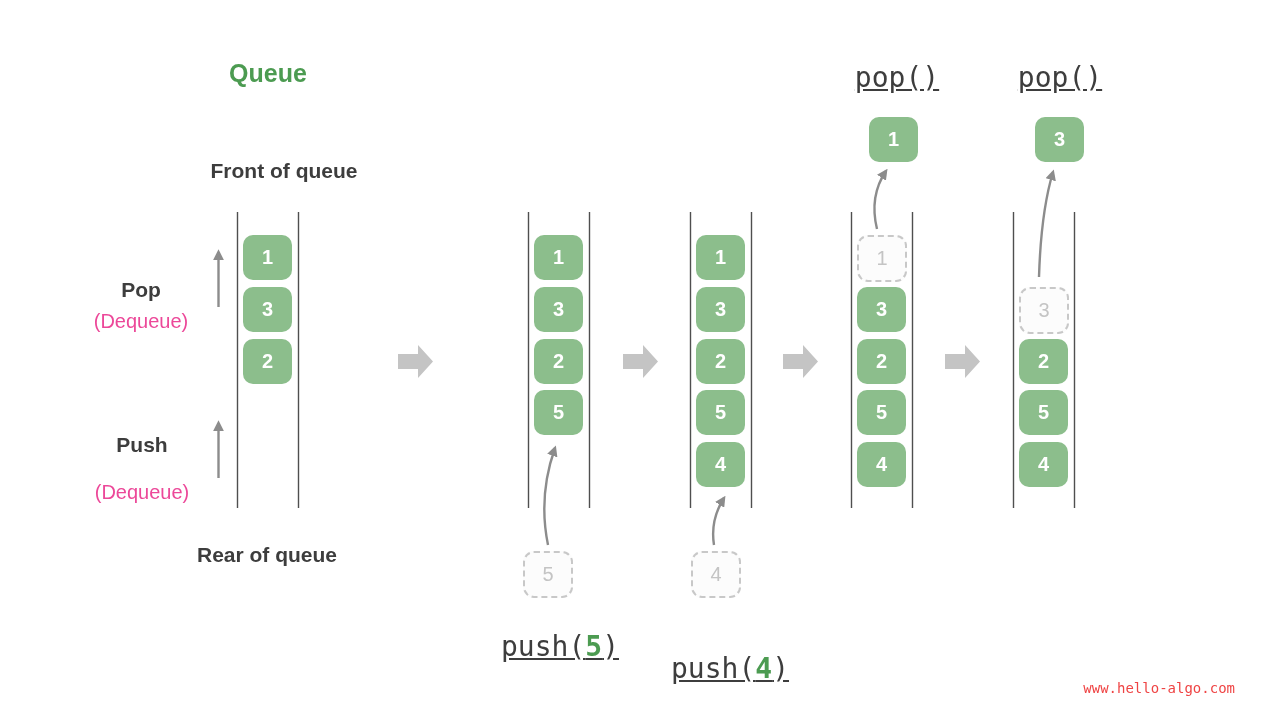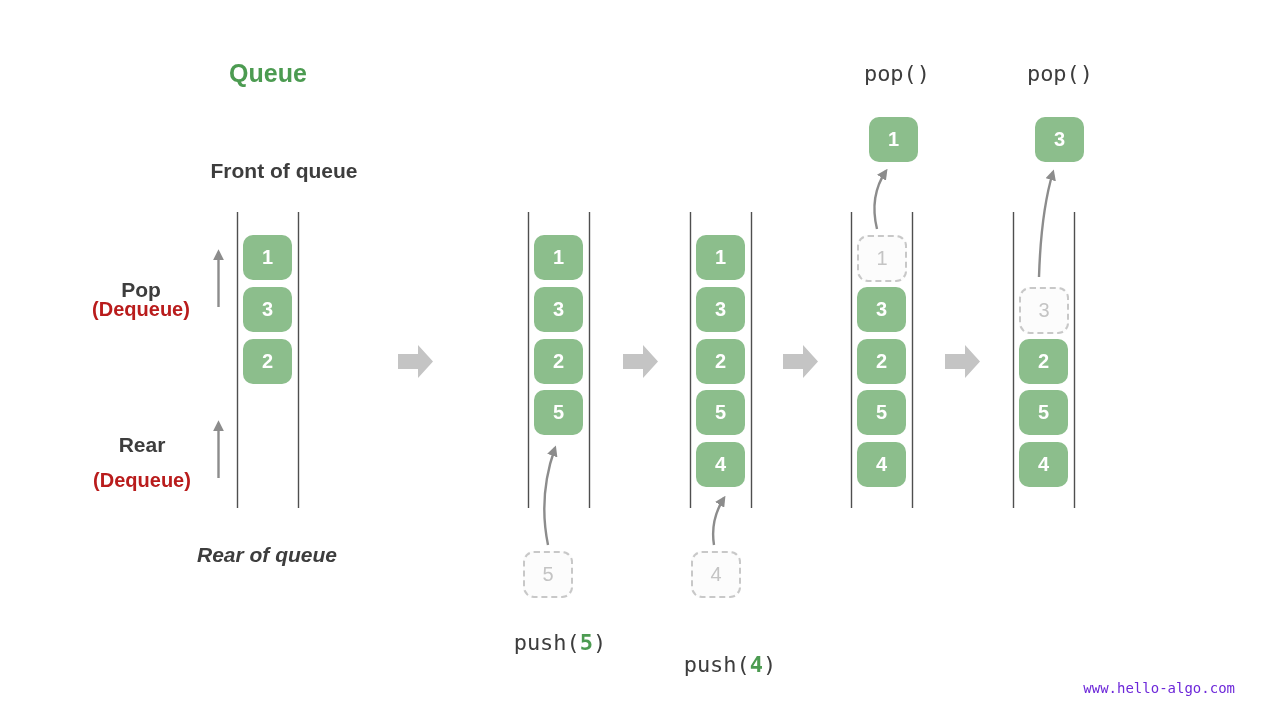--- a/index.html
+++ b/index.html
@@ -27,31 +27,31 @@
   .title {
     position:absolute; left:268px; top:59px; transform:translateX(-50%);
     font-size:25px; font-weight:bold; color:#4c9b51; white-space:nowrap;
   }
   .heading {
     position:absolute; transform:translateX(-50%); font-size:21px;
     font-weight:bold; color:#3d3d3d; white-space:nowrap;
   }
   .subheading {
     position:absolute; transform:translateX(-50%); font-size:20px;
-    font-weight:bold; color:#b91c1c; white-space:nowrap;
+    font-weight:normal; color:#ec4899; white-space:nowrap;margin-top:12px;
   }
   .mono {
     position:absolute; transform:translateX(-50%);
-    font-family:"DejaVu Sans Mono", monospace; font-size:22px;
-    color:#3d3d3d; white-space:nowrap;
+    font-family:"DejaVu Sans Mono", monospace; font-size:28px;
+    color:#3d3d3d; white-space:nowrap;text-decoration:underline;
   }
   .mono .arg { color:#4c9b51; font-weight:bold; }
   .watermark {
     position:absolute; right:45px; bottom:24px;
-    font-family:"DejaVu Sans Mono", monospace; font-size:14px; color:#6d28d9;
+    font-family:"DejaVu Sans Mono", monospace; font-size:14px; color:#ef4444;
   }
 </style>
 </head>
 <body>
 
 <div class="canvas">
 
   <svg class="overlay" viewBox="0 0 1280 720">
     <defs>
       <marker id="ah" viewBox="0 0 8 8" refX="6" refY="4" markerWidth="4.5" markerHeight="4.5" orient="auto">
@@ -85,25 +85,25 @@
     <g fill="#c4c4c4">
       <polygon points="398,354 418,354 418,345 433,361.5 418,378 418,369 398,369"></polygon>
       <polygon points="623,354 643,354 643,345 658,361.5 643,378 643,369 623,369"></polygon>
       <polygon points="783,354 803,354 803,345 818,361.5 803,378 803,369 783,369"></polygon>
       <polygon points="945,354 965,354 965,345 980,361.5 965,378 965,369 945,369"></polygon>
     </g>
   </svg>
 
   <div class="title">Queue</div>
   <div class="heading" style="left:284px; top:159px;">Front of queue</div>
-  <div class="heading" style="left:267px; top:543px;font-style:italic;">Rear of queue</div>
+  <div class="heading" style="left:267px; top:543px;">Rear of queue</div>
 
   <div class="heading" style="left:141px; top:278px;">Pop</div>
   <div class="subheading" style="left:141px; top:298px;">(Dequeue)</div>
-  <div class="heading" style="left:142px; top:433px;">Rear</div>
+  <div class="heading" style="left:142px; top:433px;">Push</div>
   <div class="subheading" style="left:142px; top:469px;">(Dequeue)</div>
 
   <div>
     <div class="cell c1 r0">1</div>
     <div class="cell c1 r1">3</div>
     <div class="cell c1 r2">2</div>
   </div>
 
   <div>
     <div class="cell c2 r0">1</div>

